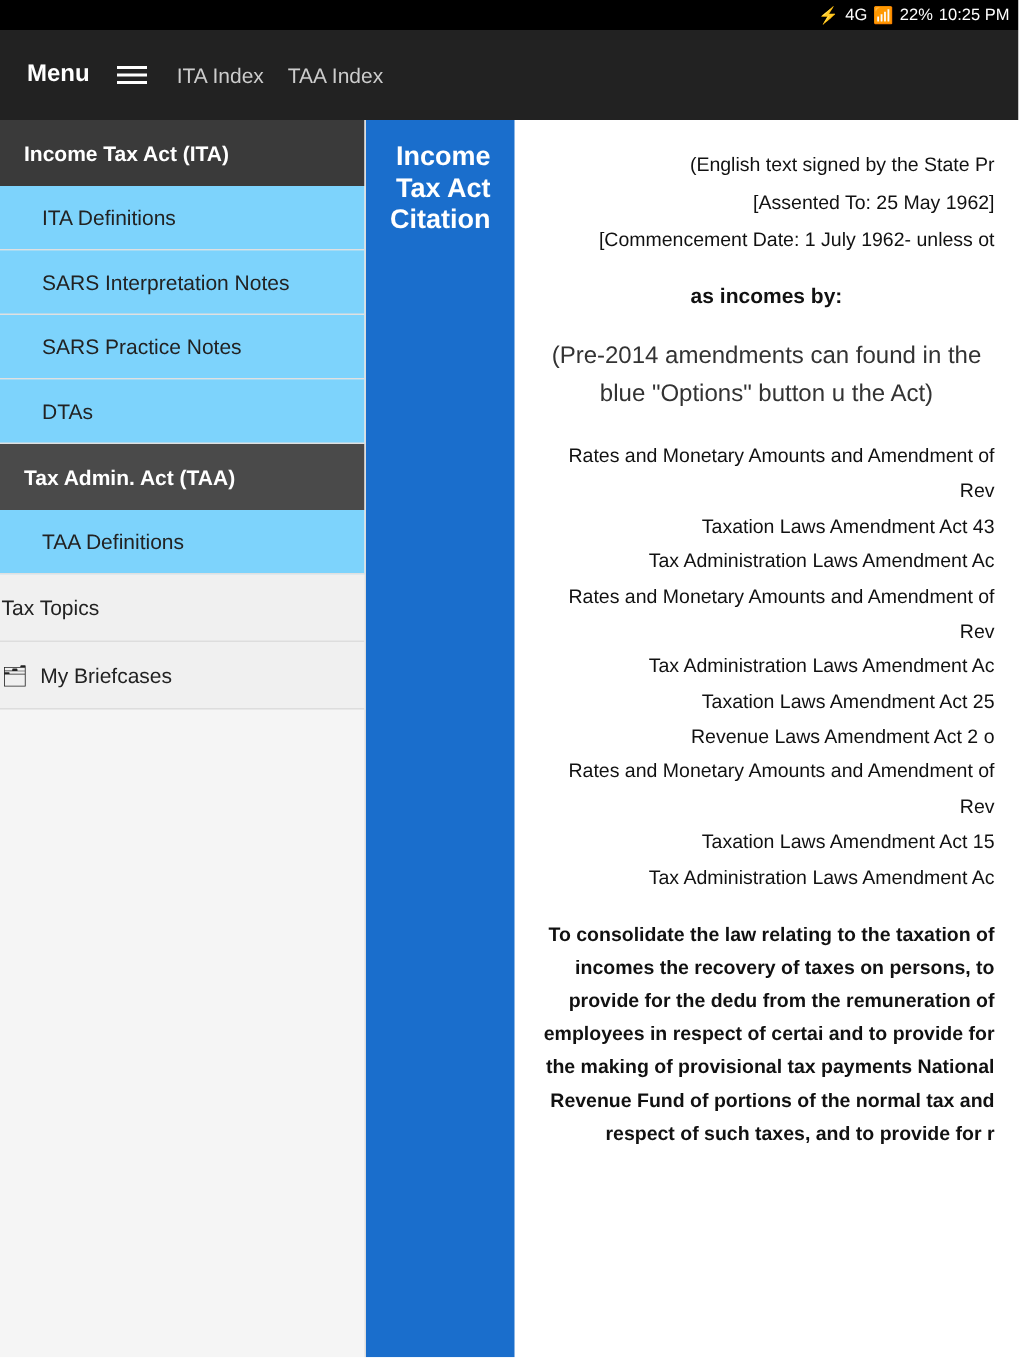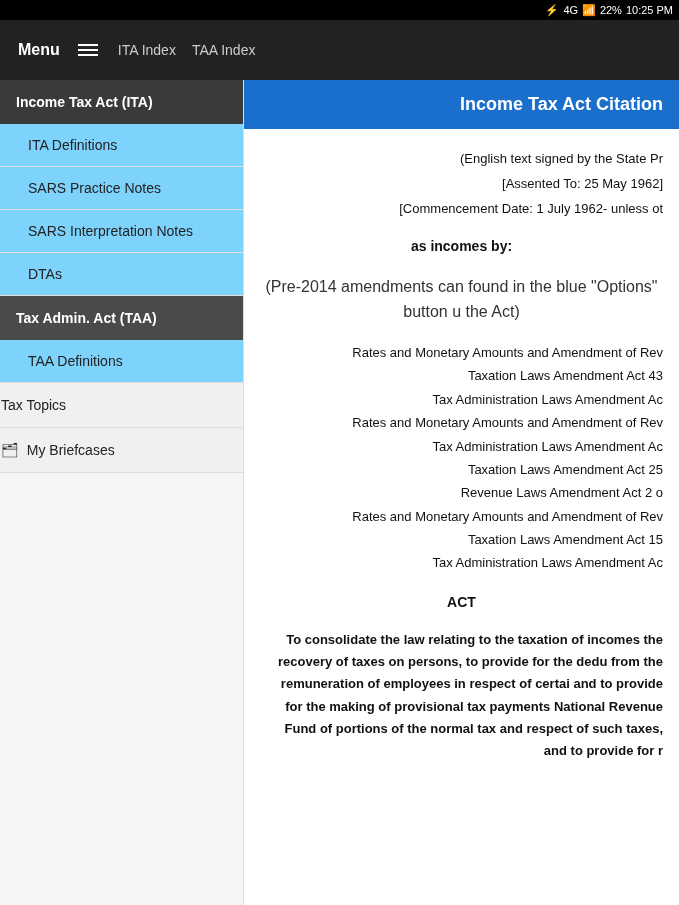--- a/index.html
+++ b/index.html
@@ -114,21 +114,20 @@
       display: flex;
       align-items: center;
       gap: 8px;
     }
 
     
     .content-area {
       flex: 1;
       overflow-y: auto;
       display: flex;
-      flex-direction: column;
     }
 
     .content-header {
       background: #1a6ecc;
       color: #fff;
       font-size: 18px;
       font-weight: bold;
       padding: 14px 16px;
       text-align: right;
     }
@@ -214,22 +213,22 @@
   </div>
 </div>
 
 <div class="main-layout">
 
   <div class="sidebar">
 
     <div class="sidebar-section-header">Income Tax Act (ITA)</div>
 
     <div class="sidebar-item">ITA Definitions</div>
+    <div class="sidebar-item">SARS Interpretation Notes</div>
     <div class="sidebar-item">SARS Practice Notes</div>
-    <div class="sidebar-item">SARS Interpretation Notes</div>
     <div class="sidebar-item">DTAs</div>
 
     <div class="sidebar-subsection-header">Tax Admin. Act (TAA)</div>
 
     <div class="sidebar-item">TAA Definitions</div>
 
     <div class="sidebar-top-item">
       <span>Tax Topics</span>
     </div>
 
@@ -261,21 +260,20 @@
         <div>Tax Administration Laws Amendment Ac</div>
         <div>Rates and Monetary Amounts and Amendment of Rev</div>
         <div>Tax Administration Laws Amendment Ac</div>
         <div>Taxation Laws Amendment Act 25</div>
         <div>Revenue Laws Amendment Act 2 o</div>
         <div>Rates and Monetary Amounts and Amendment of Rev</div>
         <div>Taxation Laws Amendment Act 15</div>
         <div>Tax Administration Laws Amendment Ac</div>
       </div>
 
-      <div class="act-heading">ACT</div>
 
       <div class="act-body">To consolidate the law relating to the taxation of incomes the recovery of taxes on persons, to provide for the dedu from the remuneration of employees in respect of certai and to provide for the making of provisional tax payments National Revenue Fund of portions of the normal tax and respect of such taxes, and to provide for r</div>
 
     </div>
 
   </div>
 
 </div>
 
 </body></html>

